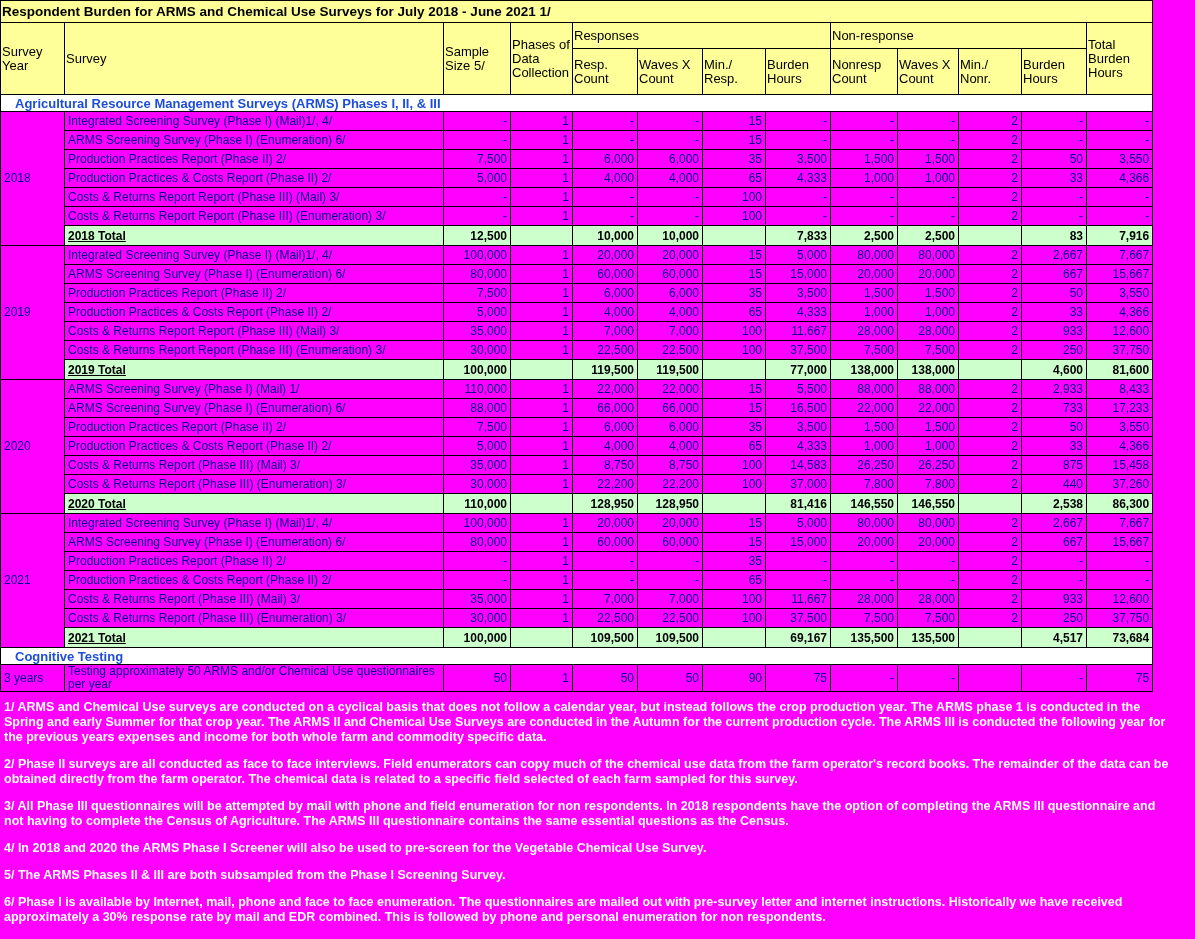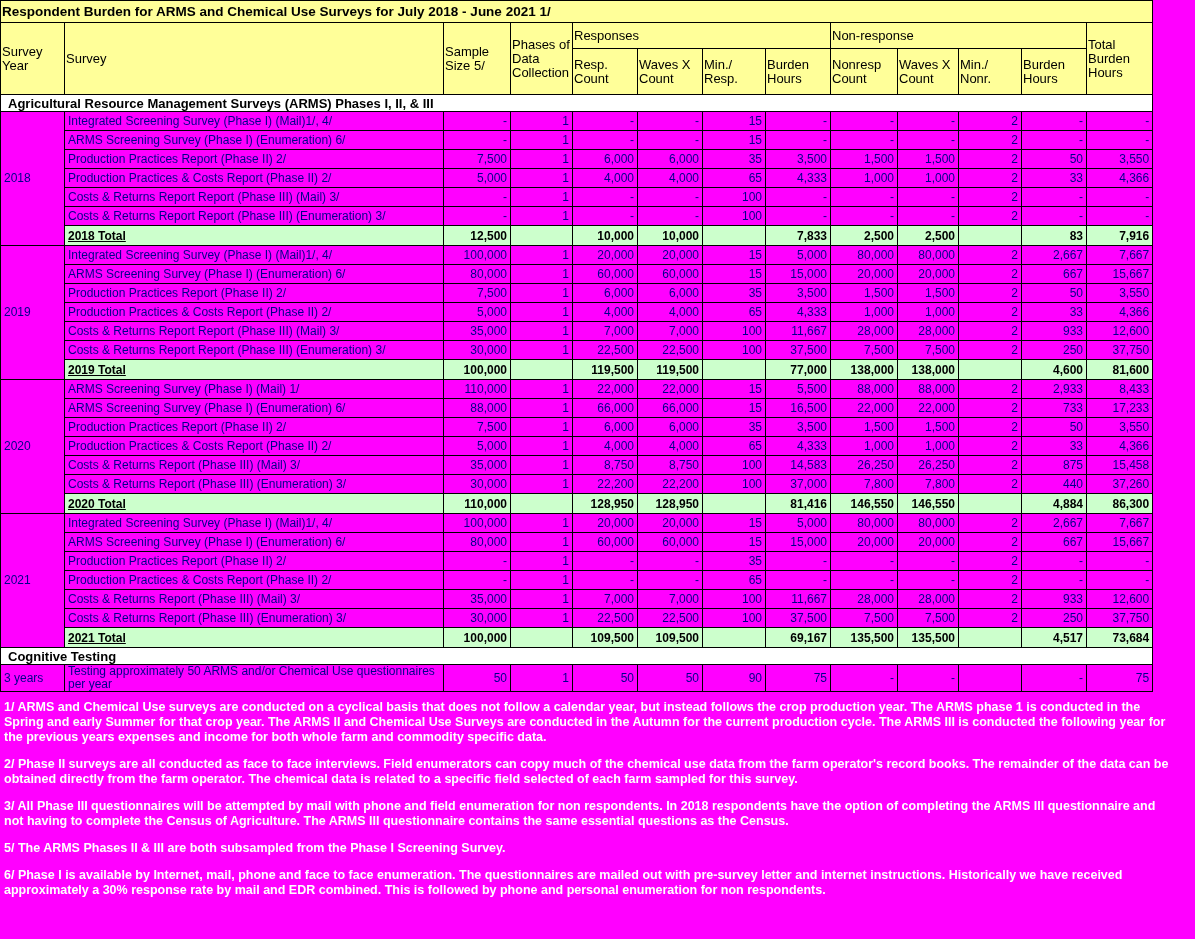--- a/index.html
+++ b/index.html
@@ -11,22 +11,22 @@
   table{border-collapse:collapse;table-layout:fixed;width:1153px;}
   th,td{border:1px solid var(--border,#000000);padding:0 3px;vertical-align:middle;overflow:hidden;}
   thead th{
     background:var(--header_bg,#FFFF99);
     font-weight:normal;font-size:13px;line-height:14px;text-align:left;padding:0 1px;
   }
   .title-cell{font-weight:bold;font-size:13.5px;height:21px;}
   .group-row th{height:25px;}
   .sub-row th{height:45px;margin-left:16px;}
   .section-row td{
-    background:var(--section_bg,#FFFFFF);color:#000000;
-    font-weight:bold;font-size:13px;height:16px;text-align:left;padding-left:7px;white-space:nowrap;
+    background:var(--section_bg,#FFFFFF);color:#1d4ed8;
+    font-weight:bold;font-size:13px;height:16px;text-align:left;padding-left:14px;white-space:nowrap;
   }
   .data-row td{color:var(--data_text,#00008B);font-size:12px;height:18px;line-height:13px;}
   .data-row .survey{text-align:left;white-space:normal;}
   .num{text-align:right;white-space:nowrap;}
   .year-cell{color:#000;font-weight:normal;font-size:13px;text-align:left;}
   .total-row td{background:var(--total_bg,#CCFFCC);color:#000;font-weight:bold;font-size:12px;height:19px;}
   .total-label{white-space:nowrap;text-decoration:underline;}
   .footnotes{
     color:var(--footnote_text,#FFFFFF);
     font-weight:bold;font-size:12.5px;line-height:15px;
@@ -368,21 +368,21 @@
         <td class="total-label">2020 Total</td>
         <td class="num">110,000</td>
         <td class="num"></td>
         <td class="num">128,950</td>
         <td class="num">128,950</td>
         <td class="num"></td>
         <td class="num">81,416</td>
         <td class="num">146,550</td>
         <td class="num">146,550</td>
         <td class="num"></td>
-        <td class="num">4,884</td>
+        <td class="num">2,538</td>
         <td class="num">86,300</td>
       </tr>
       <tr class="data-row">
         <td class="year-cell" rowspan="7">2021</td>
         <td class="survey">Integrated Screening Survey (Phase I) (Mail)1/, 4/</td>
         <td class="num">100,000</td>
         <td class="num">1</td>
         <td class="num">20,000</td>
         <td class="num">20,000</td>
         <td class="num">15</td>
@@ -495,15 +495,16 @@
         <td class="num">-</td>
         <td class="num">75</td>
       </tr>
     </tbody>
 </table>
 
 <div class="footnotes">
   <p>1/ ARMS and Chemical Use surveys are conducted on a cyclical basis that does not follow a calendar year, but instead follows the crop production year.  The ARMS phase 1 is conducted in the Spring and early Summer for that crop year.  The ARMS II and Chemical Use Surveys are conducted in the Autumn for the current production cycle. The ARMS III is conducted the following year for the previous years expenses and income for both whole farm and commodity specific data.</p>
   <p>2/ Phase II surveys are all conducted as face to face interviews. Field enumerators can copy much of the chemical use data from the farm operator's record books.  The remainder of the data can be obtained directly from the farm operator.  The chemical data is related to a specific field selected of each farm sampled for this survey.</p>
   <p>3/ All Phase III questionnaires will be attempted by mail with phone and field enumeration for non respondents.  In 2018 respondents have the option of completing the ARMS III questionnaire and not having to complete the Census of Agriculture. The ARMS III questionnaire contains the same essential questions as the Census.</p>
+  <p>4/ In 2018 and 2020 the ARMS Phase I Screener will also be used to pre-screen for the Vegetable Chemical Use Survey.</p>
   <p>5/ The ARMS Phases II &amp; III are both subsampled from the Phase I Screening Survey.</p>
   <p>6/ Phase I is available by Internet, mail, phone and face to face enumeration. The questionnaires are mailed out with pre-survey letter and internet instructions.  Historically we have received approximately a 30% response rate by mail and EDR combined.  This is followed by phone and personal enumeration for non respondents.</p>
 </div>
 
 </body></html>

